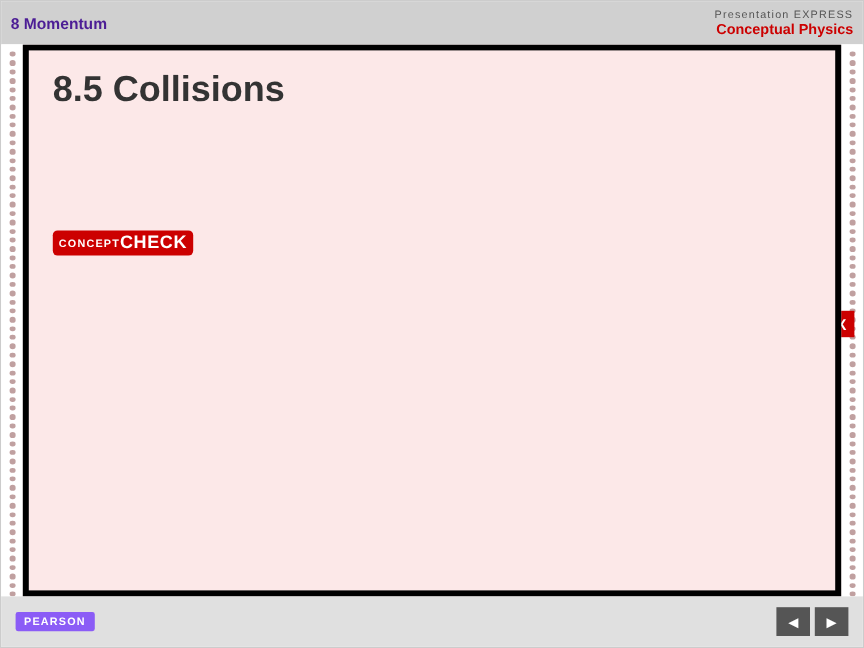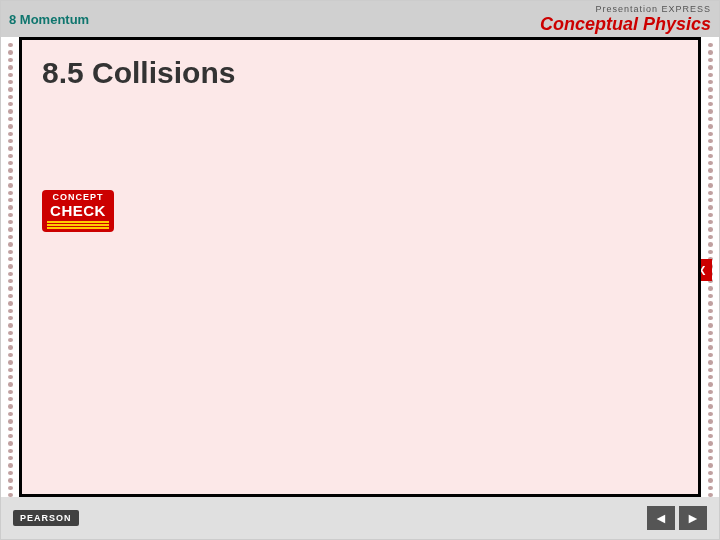--- a/index.html
+++ b/index.html
@@ -27,45 +27,44 @@
       display: flex;
       align-items: center;
       justify-content: space-between;
       padding: 0 8px;
       flex-shrink: 0;
     }
 
     .top-bar-left {
       font-size: 13px;
       font-weight: bold;
-      color: #0f766e;
+      color: #4c1d95;
     }
 
     .top-bar-right {
       display: flex;
       align-items: center;
       gap: 6px;
       margin-left: 16px;
     }
 
     .presentation-express {
       text-align: right;
     }
 
     .presentation-express .pe-small {
       font-size: 9px;
       color: #555;
       letter-spacing: 1px;
     }
 
     .presentation-express .pe-large {
-      font-size: 18px;
+      font-size: 12px;
       font-weight: bold;
       color: #cc0000;
-      font-style: italic;
     }
 
     .close-btn {
       position: absolute;
       right: 8px;
       top: 50%;
       transform: translateY(-50%);
       width: 22px;
       height: 22px;
       background: #cc0000;
@@ -115,21 +114,21 @@
       align-items: center;
       padding-top: 6px;
       gap: 3px;
       flex-shrink: 0;
     }
 
     
     .content-panel {
       flex: 1;
       background: #fce8e8;
-      border: 3px solid #000000;
+      border: 5px solid #000000;
       padding: 16px 20px;
       display: flex;
       flex-direction: column;
       position: relative;
     }
 
     .section-title {
       font-size: 30px;
       font-weight: bold;
       color: #333;
@@ -151,21 +150,21 @@
       margin-top: 80px;
       gap: 12px;
     }
 
     .concept-check-badge {
       flex-shrink: 0;
       background: #cc0000;
       border-radius: 4px;
       padding: 2px 5px;
       display: flex;
-      flex-direction: column;
+      flex-direction: row;
       align-items: center;
       min-width: 72px;
     }
 
     .cc-concept {
       color: white;
       font-size: 9px;
       font-weight: bold;
       letter-spacing: 1px;
       text-transform: uppercase;
@@ -200,21 +199,21 @@
       height: 42px;
       background: #e0e0e0;
       display: flex;
       align-items: center;
       justify-content: space-between;
       padding: 0 12px;
       flex-shrink: 0;
     }
 
     .pearson-logo {
-      background: #404040;
+      background: #8b5cf6;
       color: white;
       font-size: 9px;
       font-weight: bold;
       padding: 3px 7px;
       border-radius: 2px;
       letter-spacing: 1px;
     }
 
     .nav-buttons {
       display: flex;

